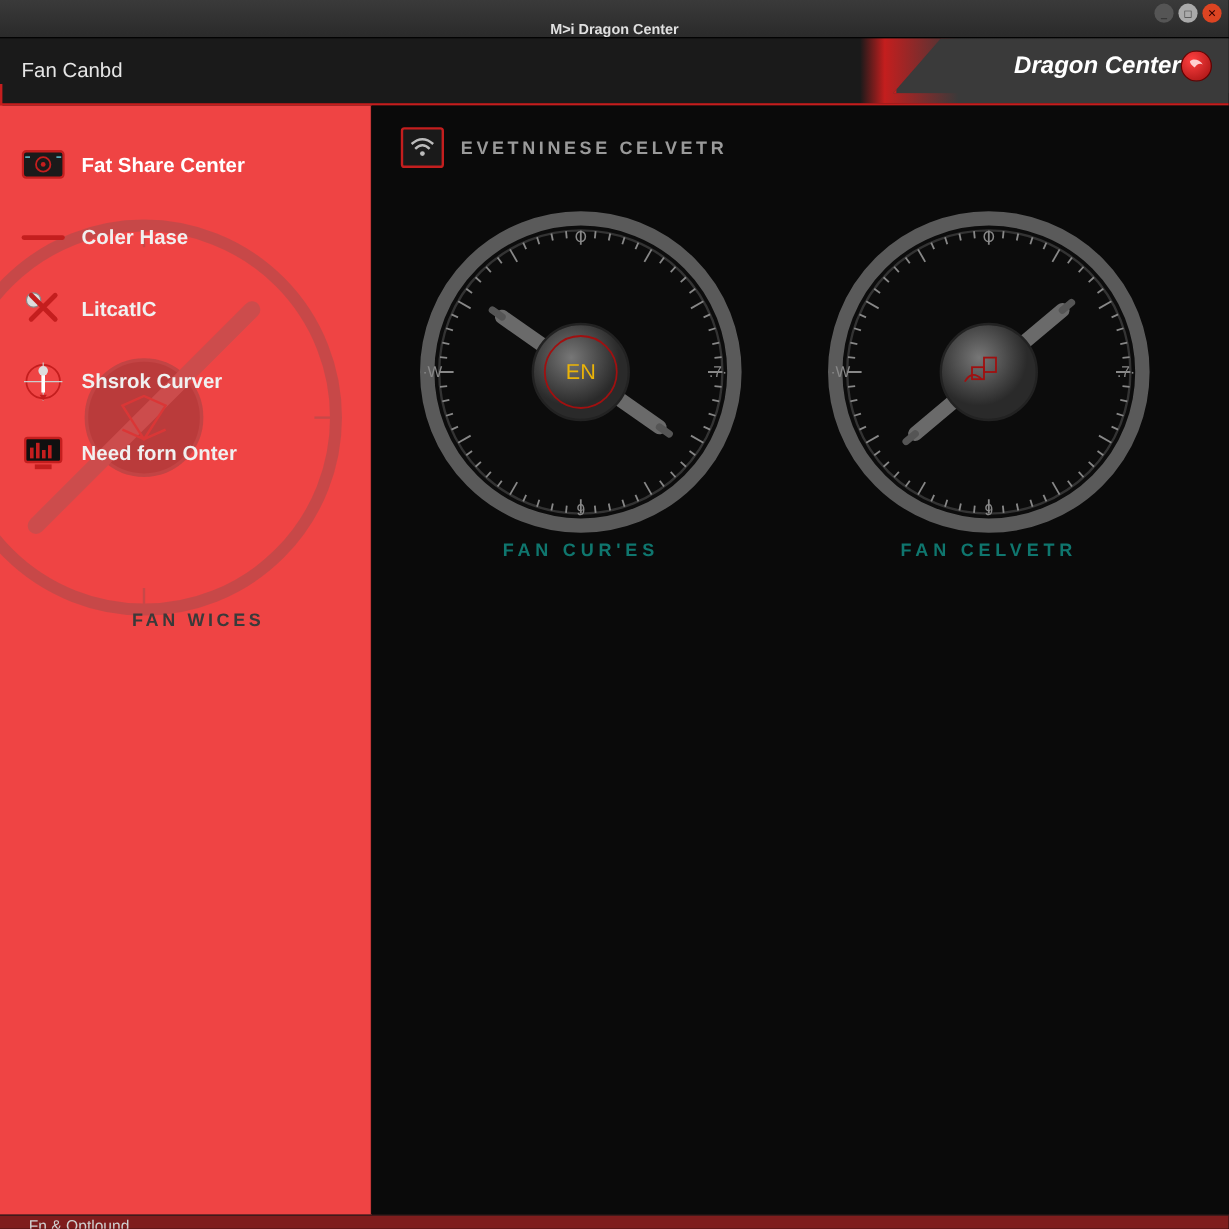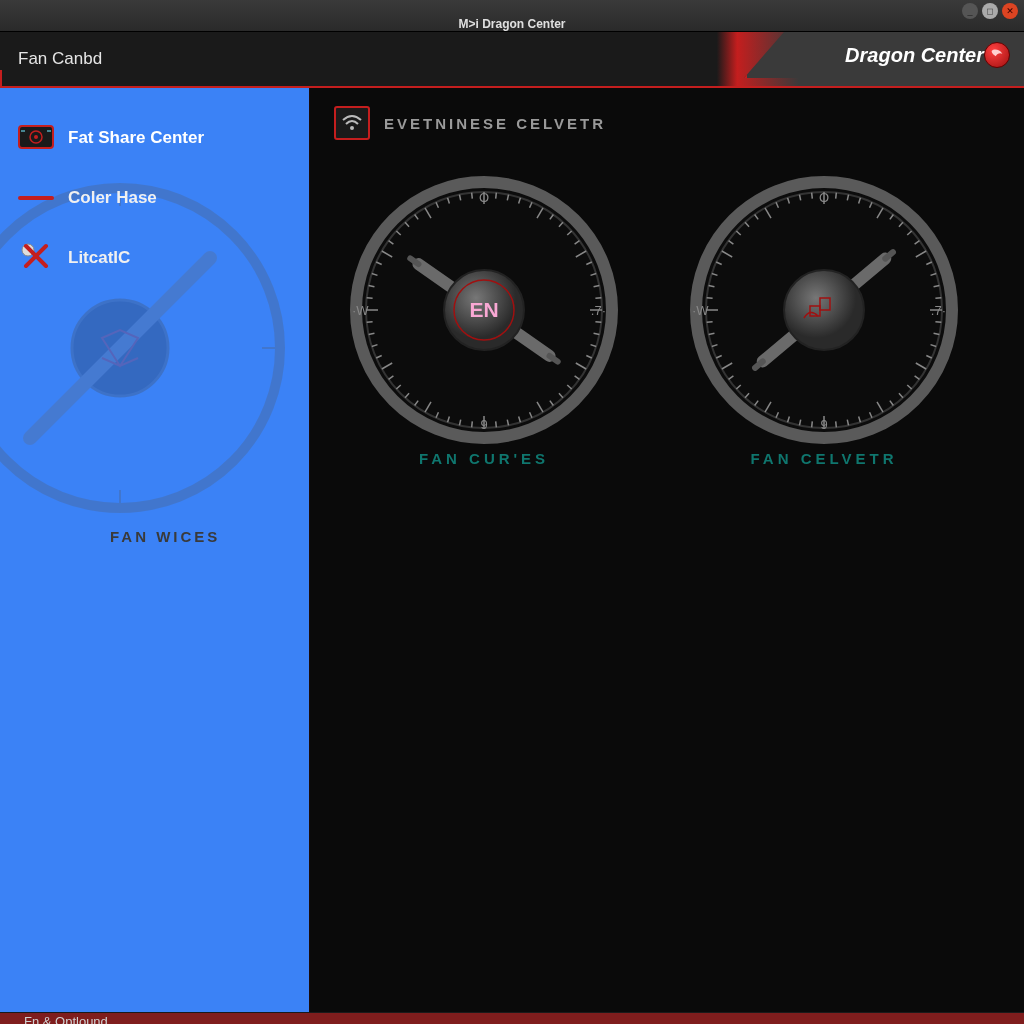--- a/index.html
+++ b/index.html
@@ -19,45 +19,45 @@
 .header-cut { position: absolute; right: 0; top: 0; height: 46px; width: 280px; background: #3a3a3a; clip-path: polygon(40px 0, 100% 0, 100% 100%, 0 100%); border-left: 3px solid #c41e1e; display: flex; align-items: center; justify-content: flex-end; padding-right: 14px; }
 .brand-text { font-size: 20px; font-weight: bold; font-style: italic; color: #fff; }
 .brand-badge { width: 26px; height: 26px; background: radial-gradient(circle at 35% 30%, #ff4040, #a01010); border-radius: 50%; border: 1px solid #600; display: flex; align-items: center; justify-content: center; }
 .brand-badge svg { width: 16px; height: 16px; }
 .header-breadcrumb { padding-left: 18px; font-size: 17px; color: #e5e5e5; }
 
 
 .main { display: flex; height: calc(1024px - 24px - 46px - 30px); position: relative; }
 
 
-.sidebar { width: 310px; background: #3b82f6; padding: 20px 0 0 18px; position: relative; border-right: 1px solid #1a0a0a; }
+.sidebar { width: 310px; background: #ef4444; padding: 20px 0 0 18px; position: relative; border-right: 1px solid #1a0a0a; }
 .sidebar-bg-gauge { position: absolute; left: -50px; top: 90px; width: 340px; height: 340px; opacity: 0.25; pointer-events: none; }
 .sidebar-item { display: flex; align-items: center; gap: 14px; padding: 12px 0; cursor: pointer; position: relative; z-index: 2; }
 .sidebar-icon { width: 36px; height: 36px; display: flex; align-items: center; justify-content: center; }
 .sidebar-label { font-size: 17px; font-weight: bold; color: #f0f0f0; }
 .sidebar-item.active .sidebar-label { color: #fff; }
 .sidebar-divider-red { width: 36px; height: 4px; background: #c41e1e; border-radius: 2px; }
-.sidebar-ghost-text { position: absolute; left: 110px; top: 440px; font-size: 15px; letter-spacing: 3px; color: #3a3a3a; font-weight: 600; z-index: 1; }
+.sidebar-ghost-text { position: absolute; left: 110px; top: 421px; font-size: 15px; letter-spacing: 3px; color: #3a3a3a; font-weight: 600; z-index: 1; }
 
 
 .content { flex: 1; background: #0a0a0a; padding: 18px 24px; position: relative; }
 .section-header { display: flex; align-items: center; gap: 14px; margin-bottom: 30px; }
 .section-header-icon { width: 36px; height: 34px; border: 2px solid #c41e1e; background: #1a1a1a; display: flex; align-items: center; justify-content: center; border-radius: 3px; }
 .section-title { font-size: 15px; letter-spacing: 3px; color: #9a9a9a; font-weight: 600; }
 
 .gauges { display: flex; gap: 60px; padding-left: 10px; }
 .gauge-block { display: flex; flex-direction: column; align-items: center; }
 .gauge { width: 280px; height: 280px; position: relative; }
 .gauge-label { font-size: 15px; letter-spacing: 4px; color: #0f766e; font-weight: 600; }
 .gauge-mark { position: absolute; font-size: 13px; color: #888; }
 .gmark-top { left: 50%; top: 20px; transform: translateX(-50%); }
 .gmark-left { left: 8px; top: 50%; transform: translateY(-50%); }
 .gmark-right { right: 18px; top: 50%; transform: translateY(-50%); }
 .gmark-bottom { left: 50%; bottom: 18px; transform: translateX(-50%); }
-.gauge-center-text { position: absolute; left: 50%; top: 50%; transform: translate(-50%, -50%); font-size: 21px; color: #f9a8d4; font-weight: bold; z-index: 3; pointer-events: none; }
+.gauge-center-text { position: absolute; left: 50%; top: 50%; transform: translate(-50%, -50%); font-size: 18px; color: #eab308; font-weight: normal; z-index: 3; pointer-events: none; }
 
 
 .footer { height: 17px; background: #7f1d1d; border-top: 1px solid #1a1a1a; display: flex; align-items: center; padding-left: 24px; font-size: 13px; color: #d0d0d0; }
 
 
 .edge-line-left { position: absolute; left: 0; top: 70px; width: 2px; height: 120px; background: #c41e1e; }
 </style>
 </head>
 <body>
 
@@ -125,21 +125,46 @@
       <span class="sidebar-icon">
         <svg width="32" height="32" viewBox="0 0 32 32">
             <circle cx="8" cy="8" r="6" fill="#ddd" stroke="#888"></circle>
             <path d="M6 24 L26 4 M6 4 L26 24" stroke="#c41e1e" stroke-width="4" stroke-linecap="round"></path>
           </svg>
       </span>
       <span class="sidebar-label">LitcatIC</span>
     </div>
 
 
-
+    <div class="sidebar-item">
+      <span class="sidebar-icon">
+        <svg width="34" height="34" viewBox="0 0 34 34">
+            <circle cx="17" cy="17" r="14" stroke="#c41e1e" stroke-width="1.5" fill="none"></circle>
+            <path d="M17 1 L17 33 M1 17 L33 17" stroke="#ccc" stroke-width="1"></path>
+            <path d="M17 8 L17 26" stroke="#fff" stroke-width="3"></path>
+            <circle cx="17" cy="8" r="4" fill="#ddd"></circle>
+            <path d="M14 28 L20 28 L17 33 Z" fill="#c41e1e"></path>
+          </svg>
+      </span>
+      <span class="sidebar-label">Shsrok Curver</span>
+    </div>
+
+    <div class="sidebar-item">
+      <span class="sidebar-icon">
+        <svg width="34" height="30" viewBox="0 0 34 30">
+            <rect x="2" y="2" width="30" height="20" rx="2" stroke="#c41e1e" stroke-width="2" fill="#101010"></rect>
+            <rect x="6" y="10" width="3" height="9" fill="#c41e1e"></rect>
+            <rect x="11" y="6" width="3" height="13" fill="#c41e1e"></rect>
+            <rect x="16" y="12" width="3" height="7" fill="#c41e1e"></rect>
+            <rect x="21" y="8" width="3" height="11" fill="#c41e1e"></rect>
+            <rect x="10" y="24" width="14" height="4" fill="#c41e1e"></rect>
+          </svg>
+      </span>
+      <span class="sidebar-label">Need forn Onter</span>
+    </div>
 
     <span class="sidebar-ghost-text">FAN WICES</span>
   </div>
 
   <div class="content">
     <div class="section-header">
       <span class="section-header-icon">
         <svg width="22" height="18" viewBox="0 0 22 18">
             <path d="M2 6 Q11 -2 20 6" stroke="#bbb" stroke-width="2" fill="none"></path>
             <path d="M5 10 Q11 4 17 10" stroke="#bbb" stroke-width="2" fill="none"></path>

